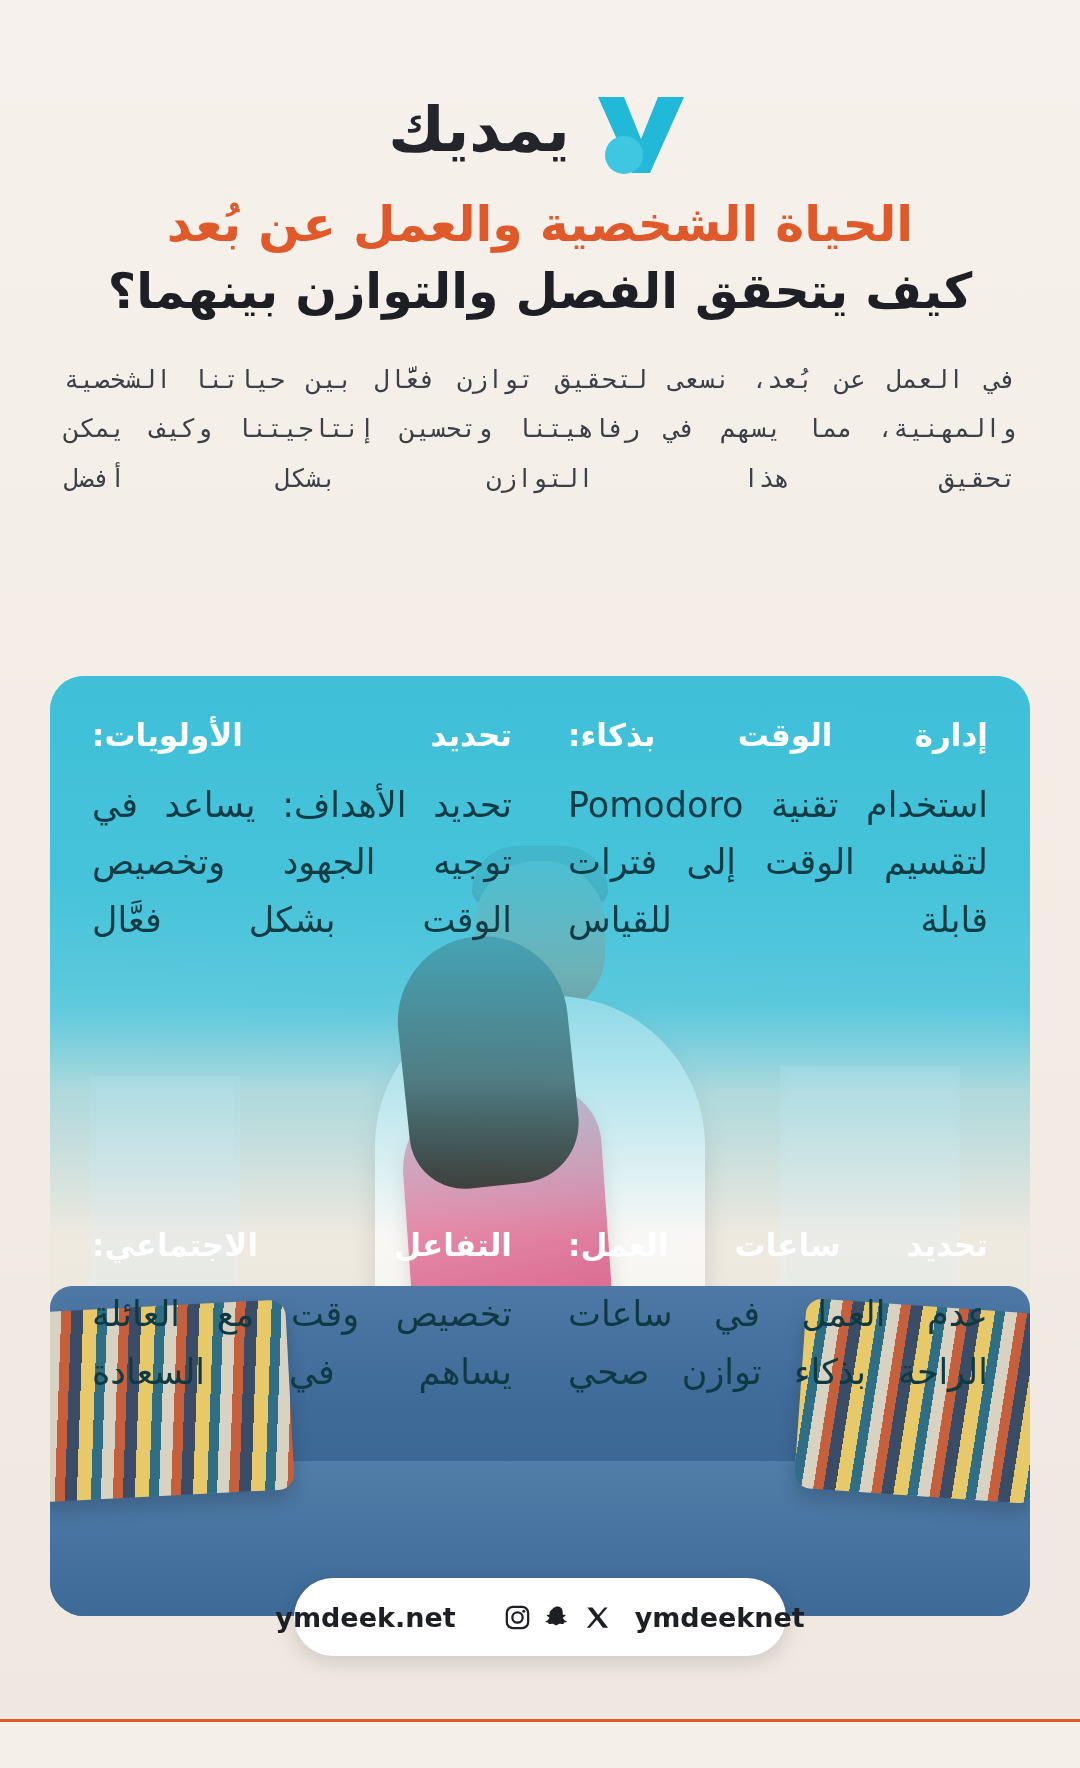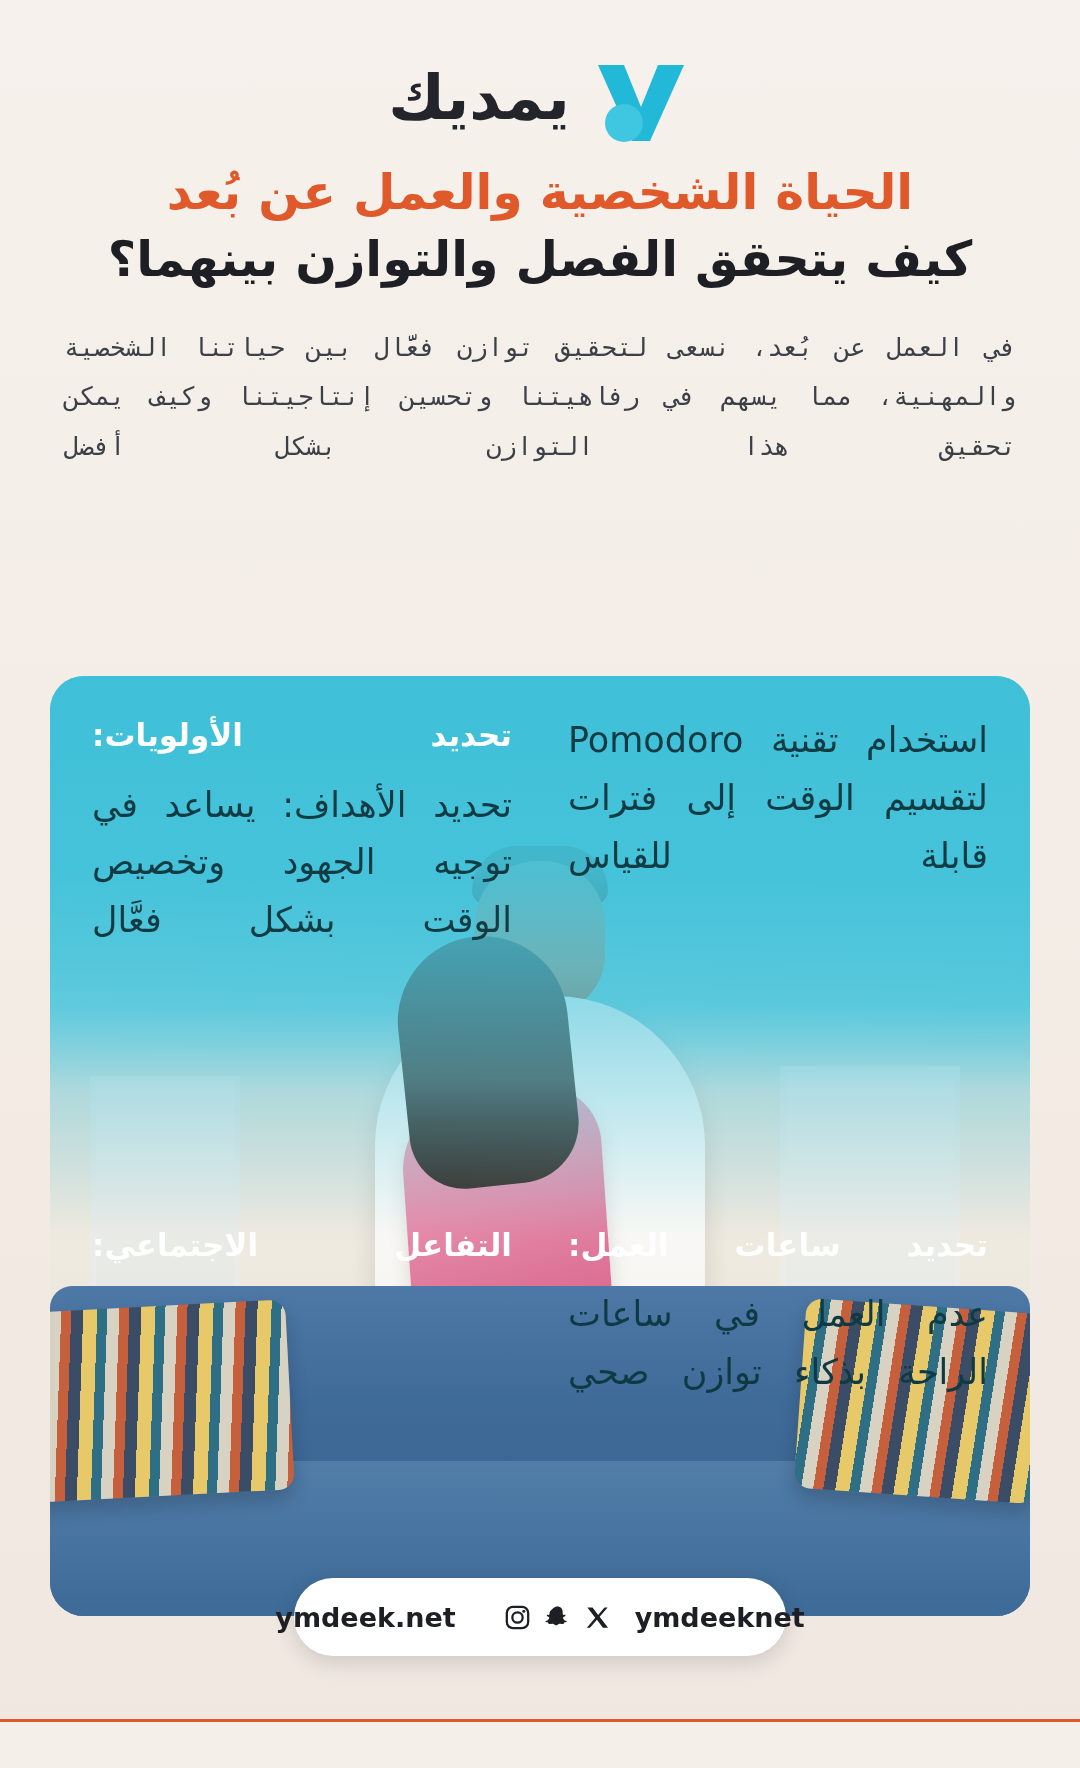--- a/index.html
+++ b/index.html
@@ -19,20 +19,21 @@
   }
 
   
   .brand {
     display: flex;
     align-items: center;
     justify-content: center;
     gap: 18px;
     padding-top: 52px;
     height: 150px;
+    margin-top: 32px;
   }
   .brand-logo { width: 104px; height: 104px; position: relative; }
   .brand-name {
     font-size: 62px;
     font-weight: bold;
     color: #23252b;
     letter-spacing: 0px;
     line-height: 1;
     padding-bottom: 6px;
   }
@@ -259,32 +260,34 @@
       <div class="sofa">
           <div class="sofa-seat"></div>
         </div>
       <div class="pillow left"></div>
       <div class="pillow right"></div>
     </div>
     <div class="card-fade"></div>
 
     <div class="card-grid">
       <div class="tip">
+        <div class="tip-title">إدارة الوقت بذكاء:</div>
         <div class="tip-body">استخدام تقنية Pomodoro لتقسيم الوقت إلى فترات قابلة للقياس</div>
       </div>
       <div class="tip">
         <div class="tip-title">تحديد الأولويات:</div>
         <div class="tip-body">تحديد الأهداف: يساعد في توجيه الجهود وتخصيص الوقت بشكل فعَّال</div>
       </div>
       <div class="tip dark">
         <div class="tip-title">تحديد ساعات العمل:</div>
         <div class="tip-body">عدم العمل في ساعات الراحة بذكاء توازن صحي</div>
       </div>
       <div class="tip dark">
         <div class="tip-title">التفاعل الاجتماعي:</div>
+        <div class="tip-body">تخصيص وقت مع العائلة يساهم في السعادة</div>
       </div>
     </div>
   </div>
 
   <div class="footer-pill">
     <span class="footer-site">ymdeek.net</span>
     <span class="divider-v"></span>
     <span class="social-row">
       <span class="s-icon">
         <svg viewBox="0 0 24 24" width="27" height="27" aria-hidden="true">

